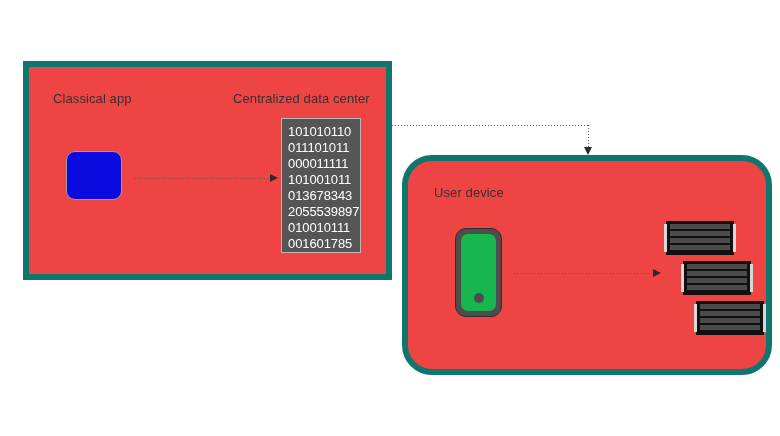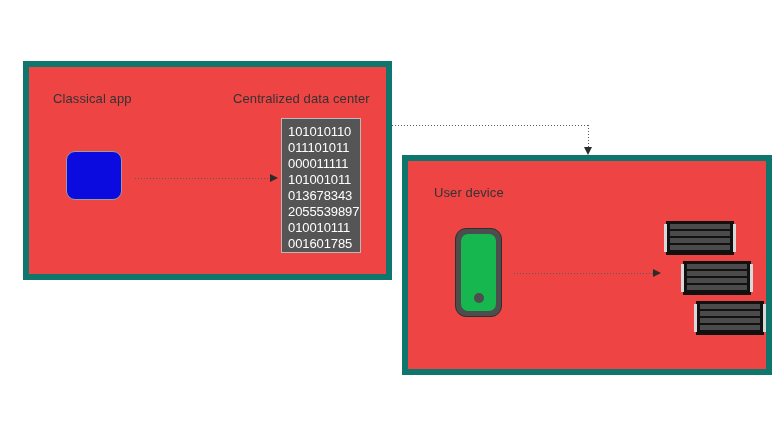--- a/index.html
+++ b/index.html
@@ -34,20 +34,21 @@
     left: 23px;
     top: 61px;
     width: 369px;
     height: 219px;
   }
   #panel-right {
     left: 402px;
     top: 155px;
     width: 370px;
     height: 220px;
+    border-radius: 30px;
   }
 
   
   .panel-label {
     position: absolute;
     font-size: 13px;
     color: #333333;
     white-space: nowrap;
     letter-spacing: 0.1px;
   }

